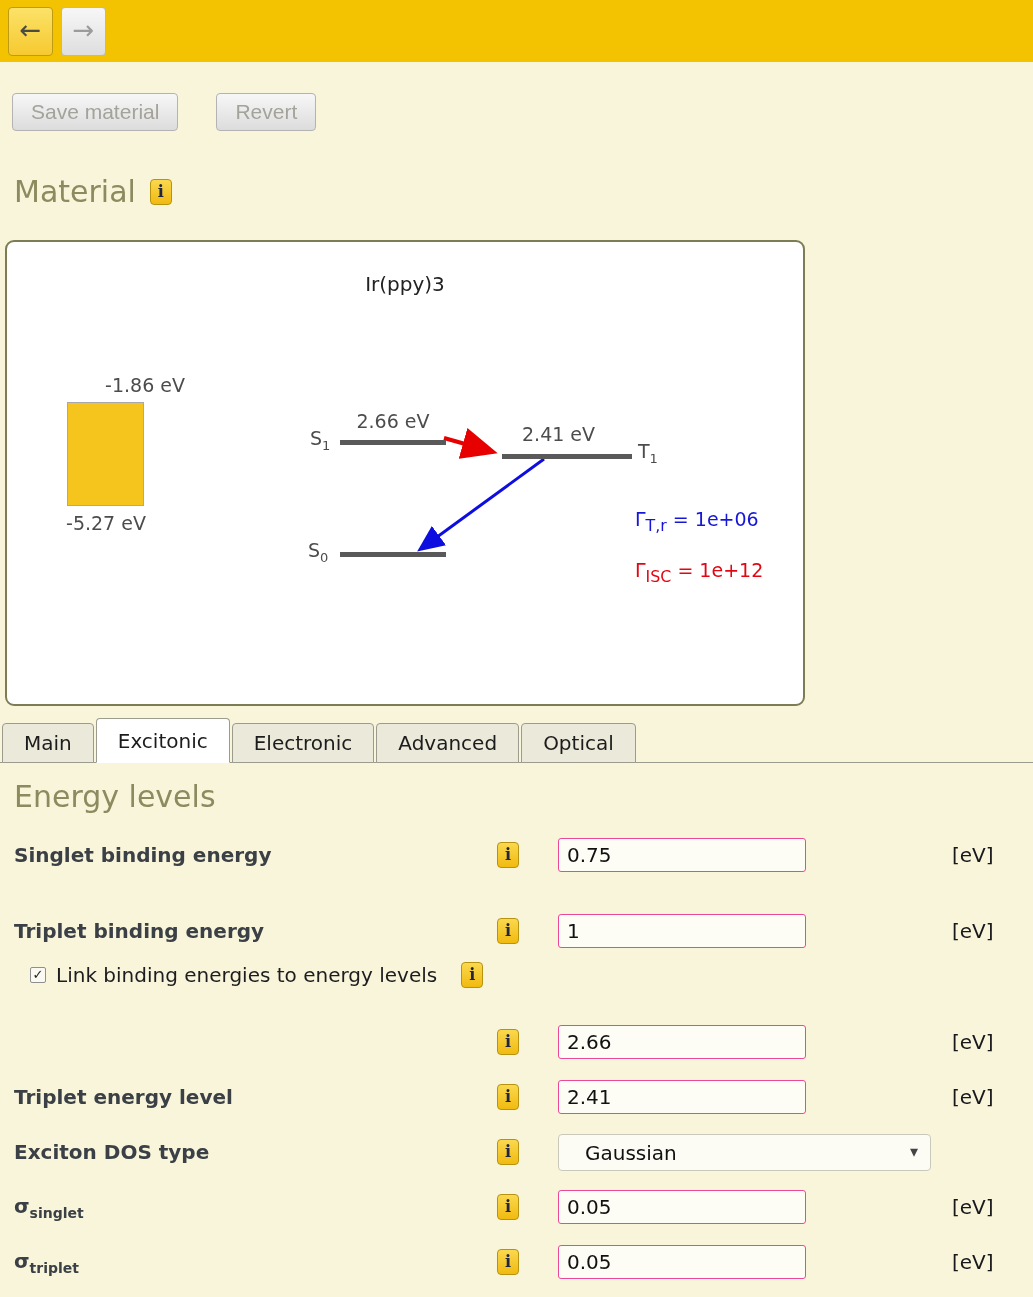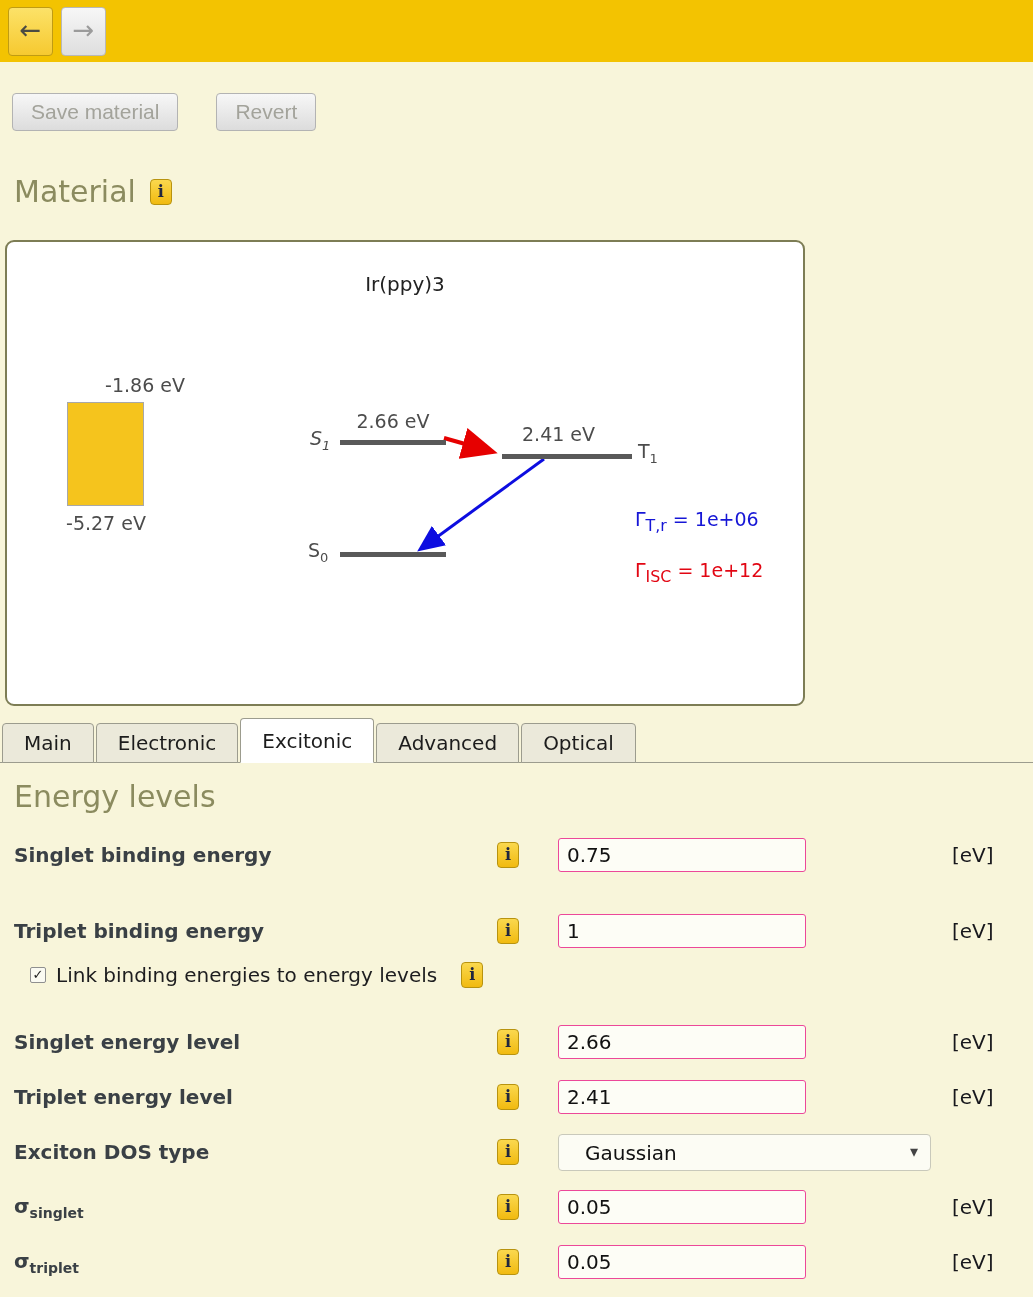--- a/index.html
+++ b/index.html
@@ -69,21 +69,21 @@
   #band-rect {
     position: absolute; left: 60px; top: 160px; width: 77px; height: 104px;
     background: #f5c41d; border: 1px solid #a8a8a8;
   }
   #lumo-label { left: 20px; width: 158px; top: 132px; text-align: right; }
   #homo-label { left: 20px; width: 158px; top: 270px; text-align: center; }
   .level-bar { position: absolute; height: 5px; background: #595959; }
   #s1-bar { left: 333px; top: 198px; width: 106px; }
   #t1-bar { left: 495px; top: 212px; width: 130px; }
   #s0-bar { left: 333px; top: 310px; width: 106px; }
-  #s1-label { left: 303px; top: 185px; font-style: italic; }
+  #s1-label { left: 303px; top: 185px; }
   #t1-label { left: 631px; top: 198px; }
   #s0-label { left: 301px; top: 297px; }
   #s1-energy { left: 333px; width: 106px; top: 168px; text-align: center; }
   #t1-energy { left: 515px; width: 120px; top: 181px; text-align: left; }
   .pn sub { font-size: 13px; }
   .rate { position: absolute; left: 628px; font-size: 19px; }
   #rate-tr  { top: 266px; color: #1616d6; }
   #rate-isc { top: 317px; color: #e20613; }
   #arrow-svg { position: absolute; left: 0; top: 0; width: 796px; height: 462px; }
 
@@ -200,22 +200,22 @@
 
   <div id="s1-energy" class="pn">2.66 eV</div>
   <div id="t1-energy" class="pn">2.41 eV</div>
 
   <div id="rate-tr" class="rate" style="color: rgb(22, 22, 214);"><span>Γ</span><sub>T,r</sub><span> = 1e+06</span></div>
   <div id="rate-isc" class="rate" style="color: rgb(226, 6, 19);"><span>Γ</span><sub>ISC</sub><span> = 1e+12</span></div>
 </div>
 
 <div id="tabs">
   <div class="tab">Main</div>
+  <div class="tab active">Excitonic</div>
   <div class="tab">Electronic</div>
-  <div class="tab active">Excitonic</div>
   <div class="tab">Advanced</div>
   <div class="tab">Optical</div>
 </div>
 
 <div id="content">
   <div id="section-heading" class="big-heading">Energy levels</div>
 
   <div class="row" id="row-1">
     <div class="flabel">Singlet binding energy</div>
     <span class="info-icon">i</span>
@@ -230,21 +230,20 @@
     <span class="unit">[eV]</span>
   </div>
 
   <div class="row" id="row-check">
     <span id="checkbox">✓</span>
     <span id="checkbox-label">Link binding energies to energy levels</span>
     <span class="info-icon">i</span>
   </div>
 
   <div class="row" id="row-3">
-    <div class="flabel">Singlet energy level</div>
     <span class="info-icon">i</span>
     <input class="finput" value="2.66" style="">
     <span class="unit">[eV]</span>
   </div>
 
   <div class="row" id="row-4">
     <div class="flabel">Triplet energy level</div>
     <span class="info-icon">i</span>
     <input class="finput" value="2.41" style="">
     <span class="unit">[eV]</span>

